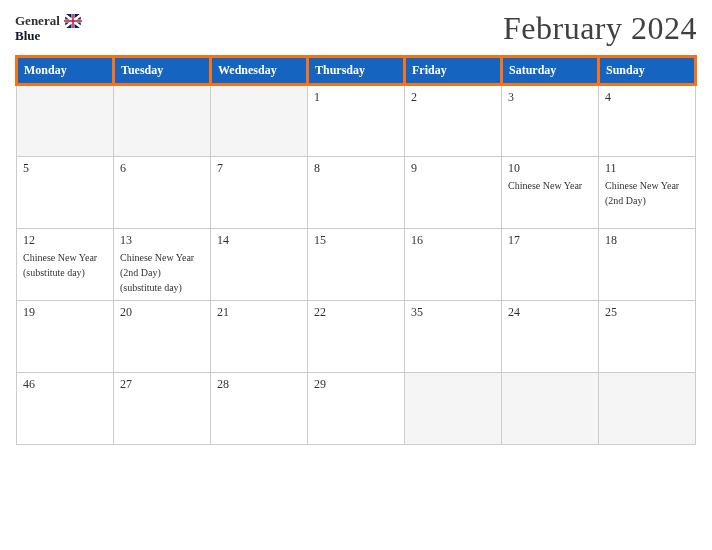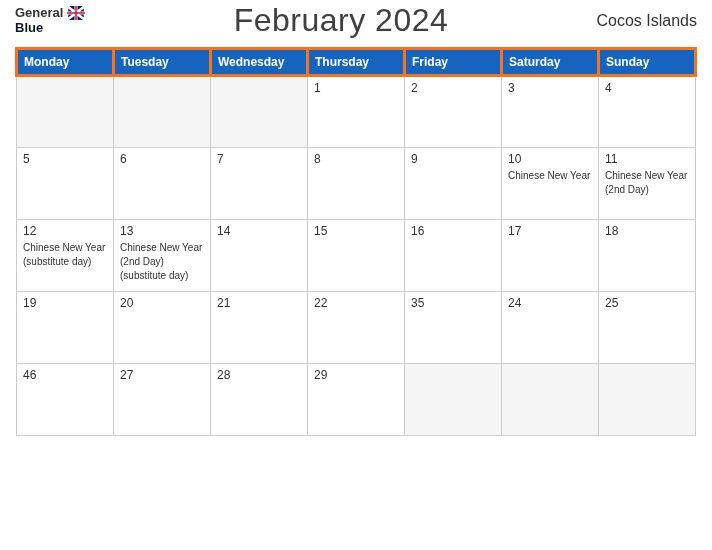--- a/index.html
+++ b/index.html
@@ -7,21 +7,22 @@
       font-family: Arial, sans-serif;
       background: #fff;
       width: 712px;
       height: 550px;
       overflow: hidden;
     }
     .page {
       width: 712px;
       height: 409px;
       background: #fff;
-      padding: 2px 15px;
+      padding: 10px 15px;
+      font-family: Liberation Serif, serif;
     }
     .header {
       display: flex;
       align-items: center;
       justify-content: space-between;
       margin-bottom: 8px;
     }
     .logo {
       display: flex;
       align-items: center;
@@ -116,21 +117,20 @@
             <line x1="9" y1="0" x2="9" y2="14" stroke="#fff" stroke-width="3"></line>
             <line x1="0" y1="7" x2="18" y2="7" stroke="#fff" stroke-width="3"></line>
             <line x1="9" y1="0" x2="9" y2="14" stroke="#c8102e" stroke-width="1.5"></line>
             <line x1="0" y1="7" x2="18" y2="7" stroke="#c8102e" stroke-width="1.5"></line>
           </svg>
         </div>
         <span class="logo-blue">Blue</span>
       </div>
     </div>
     <div class="month-title">February 2024</div>
-    <div class="region">Cocos Islands</div>
   </div>
 
   <table class="calendar-table">
     <thead>
       <tr>
         <th>Monday</th>
         <th>Tuesday</th>
         <th>Wednesday</th>
         <th>Thursday</th>
         <th>Friday</th>

